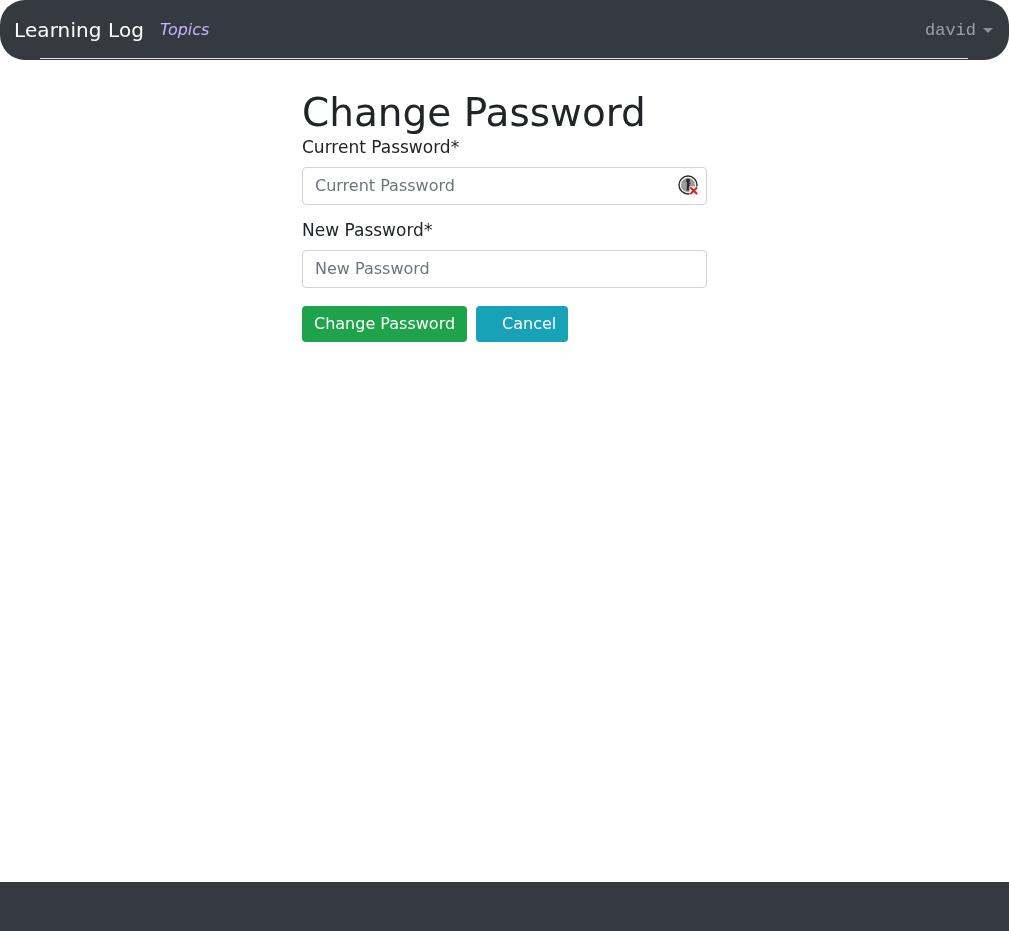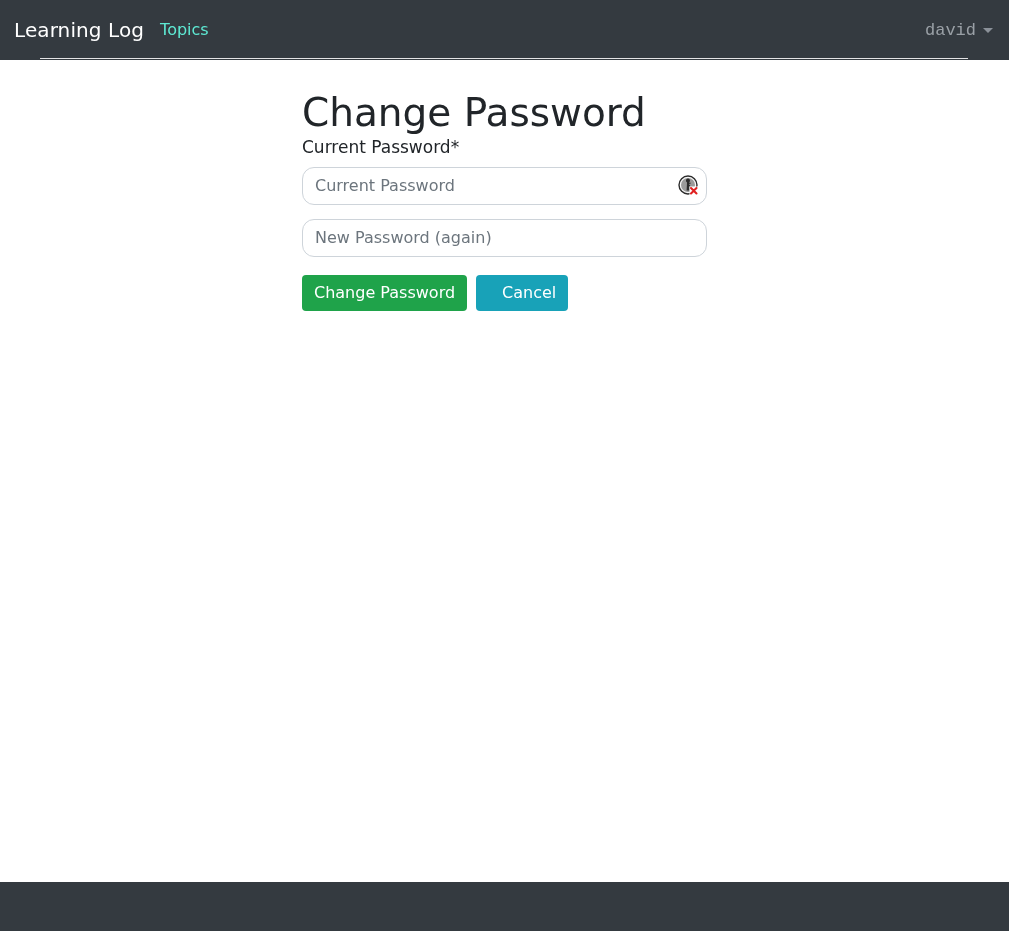--- a/index.html
+++ b/index.html
@@ -19,42 +19,44 @@
 
   
   .navbar {
     position: absolute;
     top: 0; left: 0;
     width: 1009px;
     height: 60px;
     background: #343a40;
     display: flex;
     align-items: center;
+    border-radius: 25px;
   }
   .navbar-brand {
     margin-left: 14px;
     color: #ffffff;
     font-size: 20px;
     line-height: 1;
     letter-spacing: 0.1px;
     text-decoration: none;
     white-space: nowrap;
   }
   .navbar-nav {
     display: flex;
     align-items: center;
     margin-left: 12px;
   }
   .nav-link {
-    color: #5eead4;
+    color: #c4b5fd;
     font-size: 16px;
     line-height: 1;
     text-decoration: none;
     padding: 8px 4px;
     white-space: nowrap;
+    font-style: italic;
   }
   .navbar-right {
     margin-left: auto;
     margin-right: 14px;
     display: flex;
     align-items: center;
   }
   .user-dropdown {
     color: #9aa0a6;
     font-size: 17px;
@@ -124,21 +126,21 @@
   }
   .form-control {
     width: 405px;
     height: 38px;
     padding: 6px 12px;
     font-size: 16px;
     font-family: "DejaVu Sans", "Liberation Sans", sans-serif;
     color: #212529;
     background: #ffffff;
     border: 1px solid #ced4da;
-    border-radius: 12px;
+    border-radius: 4px;
     outline: none;
     line-height: 24px;
   }
   .form-control::placeholder { color: #6c757d; opacity: 1; }
 
   
   .pwmgr-icon {
     position: absolute;
     right: 7px;
     top: 50%;
@@ -215,25 +217,28 @@
               <path d="M10 3.6c1.1 0 2 .95 2 2.1 0 .8-.42 1.45-1.02 1.82l.42 7.9h-2.8l.42-7.9A2.1 2.1 0 0 1 8 5.7c0-1.15.9-2.1 2-2.1z" fill="#2b2b2b"></path>
               <rect x="10.4" y="7.6" width="2.1" height="1.2" fill="#2b2b2b"></rect>
               <rect x="10.4" y="9.8" width="1.7" height="1.1" fill="#2b2b2b"></rect>
               <rect x="11.5" y="11.5" width="9" height="9" rx="1" fill="#ffffff"></rect>
               <path d="M13 13l5.5 5.5M18.5 13L13 18.5" stroke="#e02020" stroke-width="2.1" stroke-linecap="round"></path>
             </svg>
           </span>
         </div>
       </div>
 
-
       <div class="form-group">
+        <label class="form-label">New Password*</label>
         <div class="input-shell">
-          <input class="form-control" type="password" autocomplete="off" placeholder="New Password (again)" style="">
+          <input class="form-control" type="password" autocomplete="off" placeholder="New Password" style="">
         </div>
+      </div>
+
+      <div class="form-group">
       </div>
 
       <div class="btn-row">
         <button type="button" class="btn btn-success">Change Password</button>
         <button type="button" class="btn btn-info">Cancel</button>
       </div>
 
     </form>
   </div>
 

